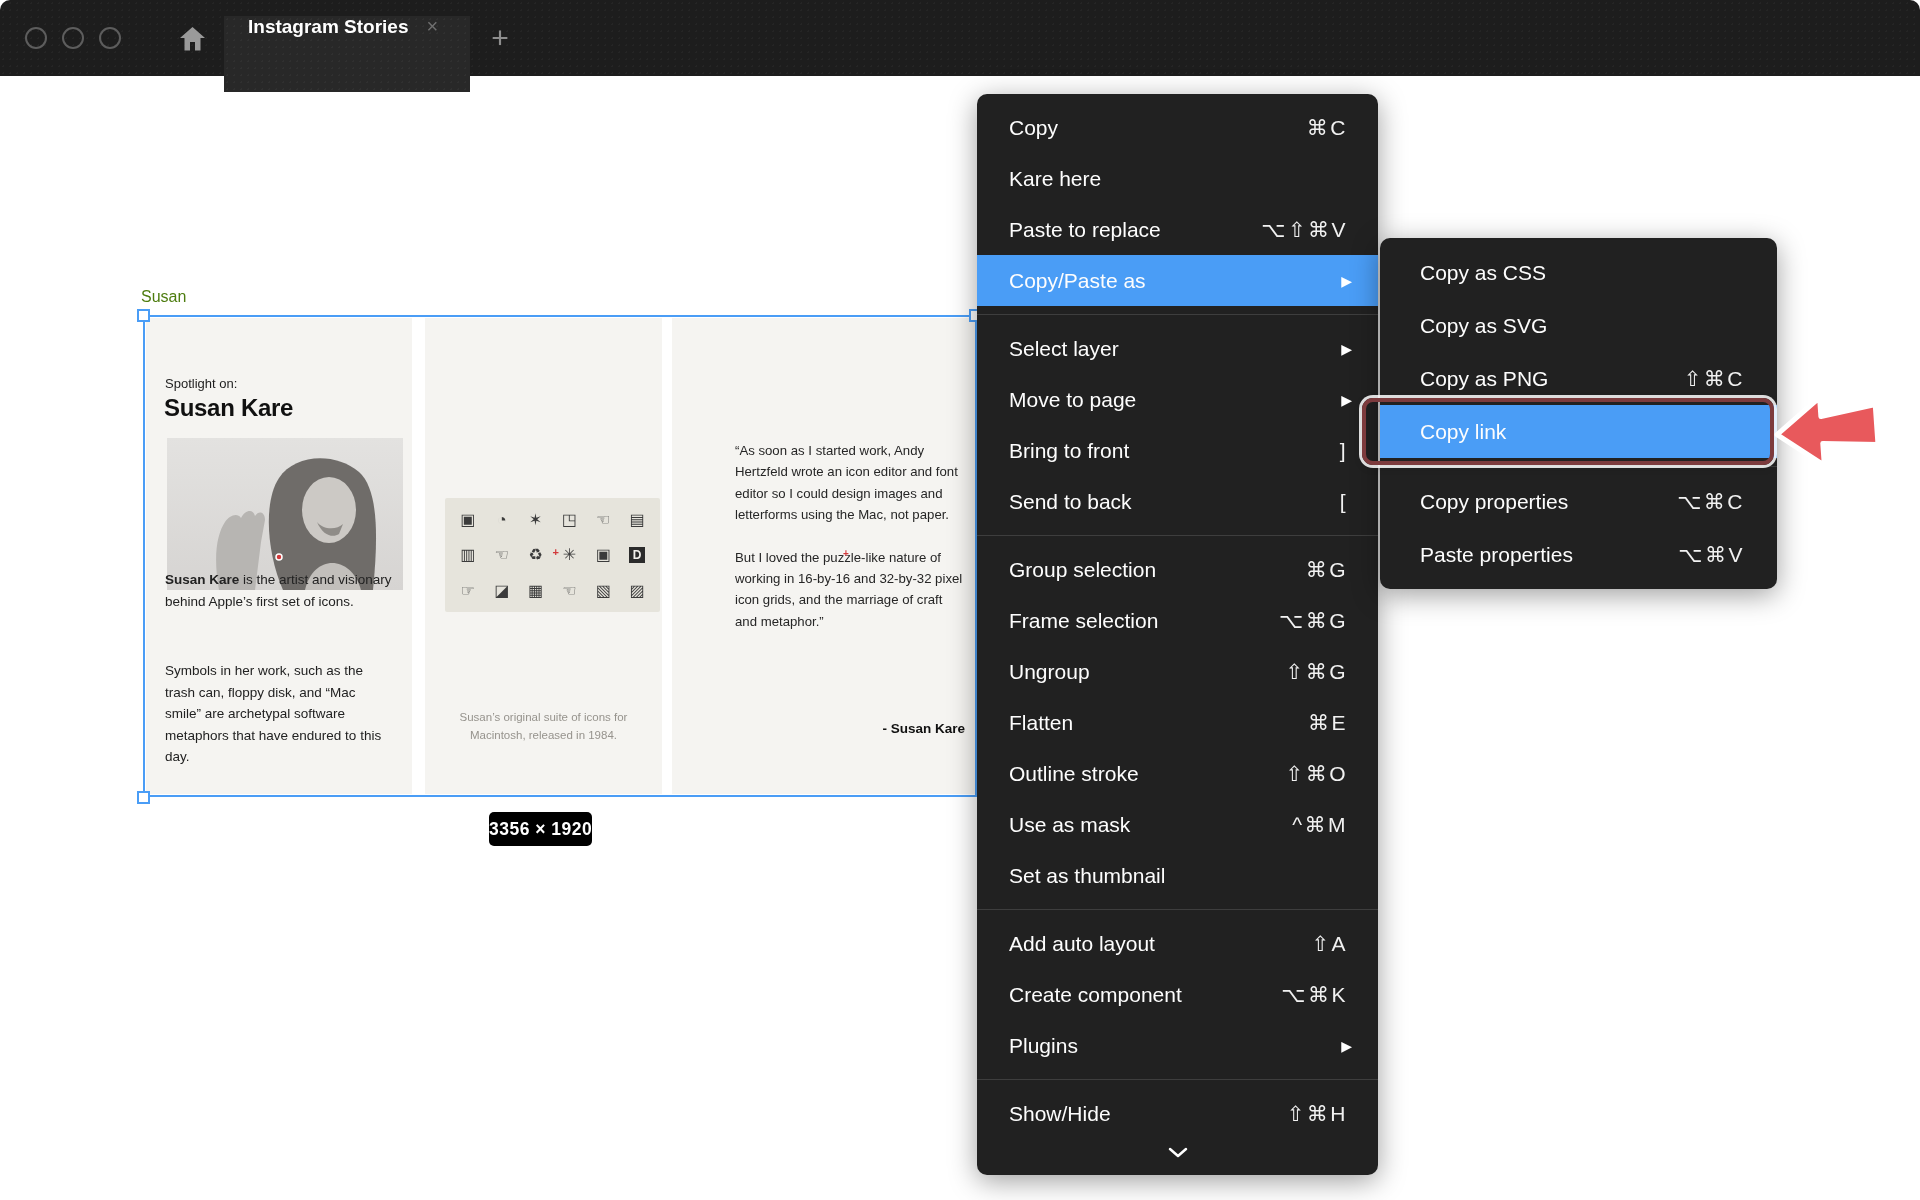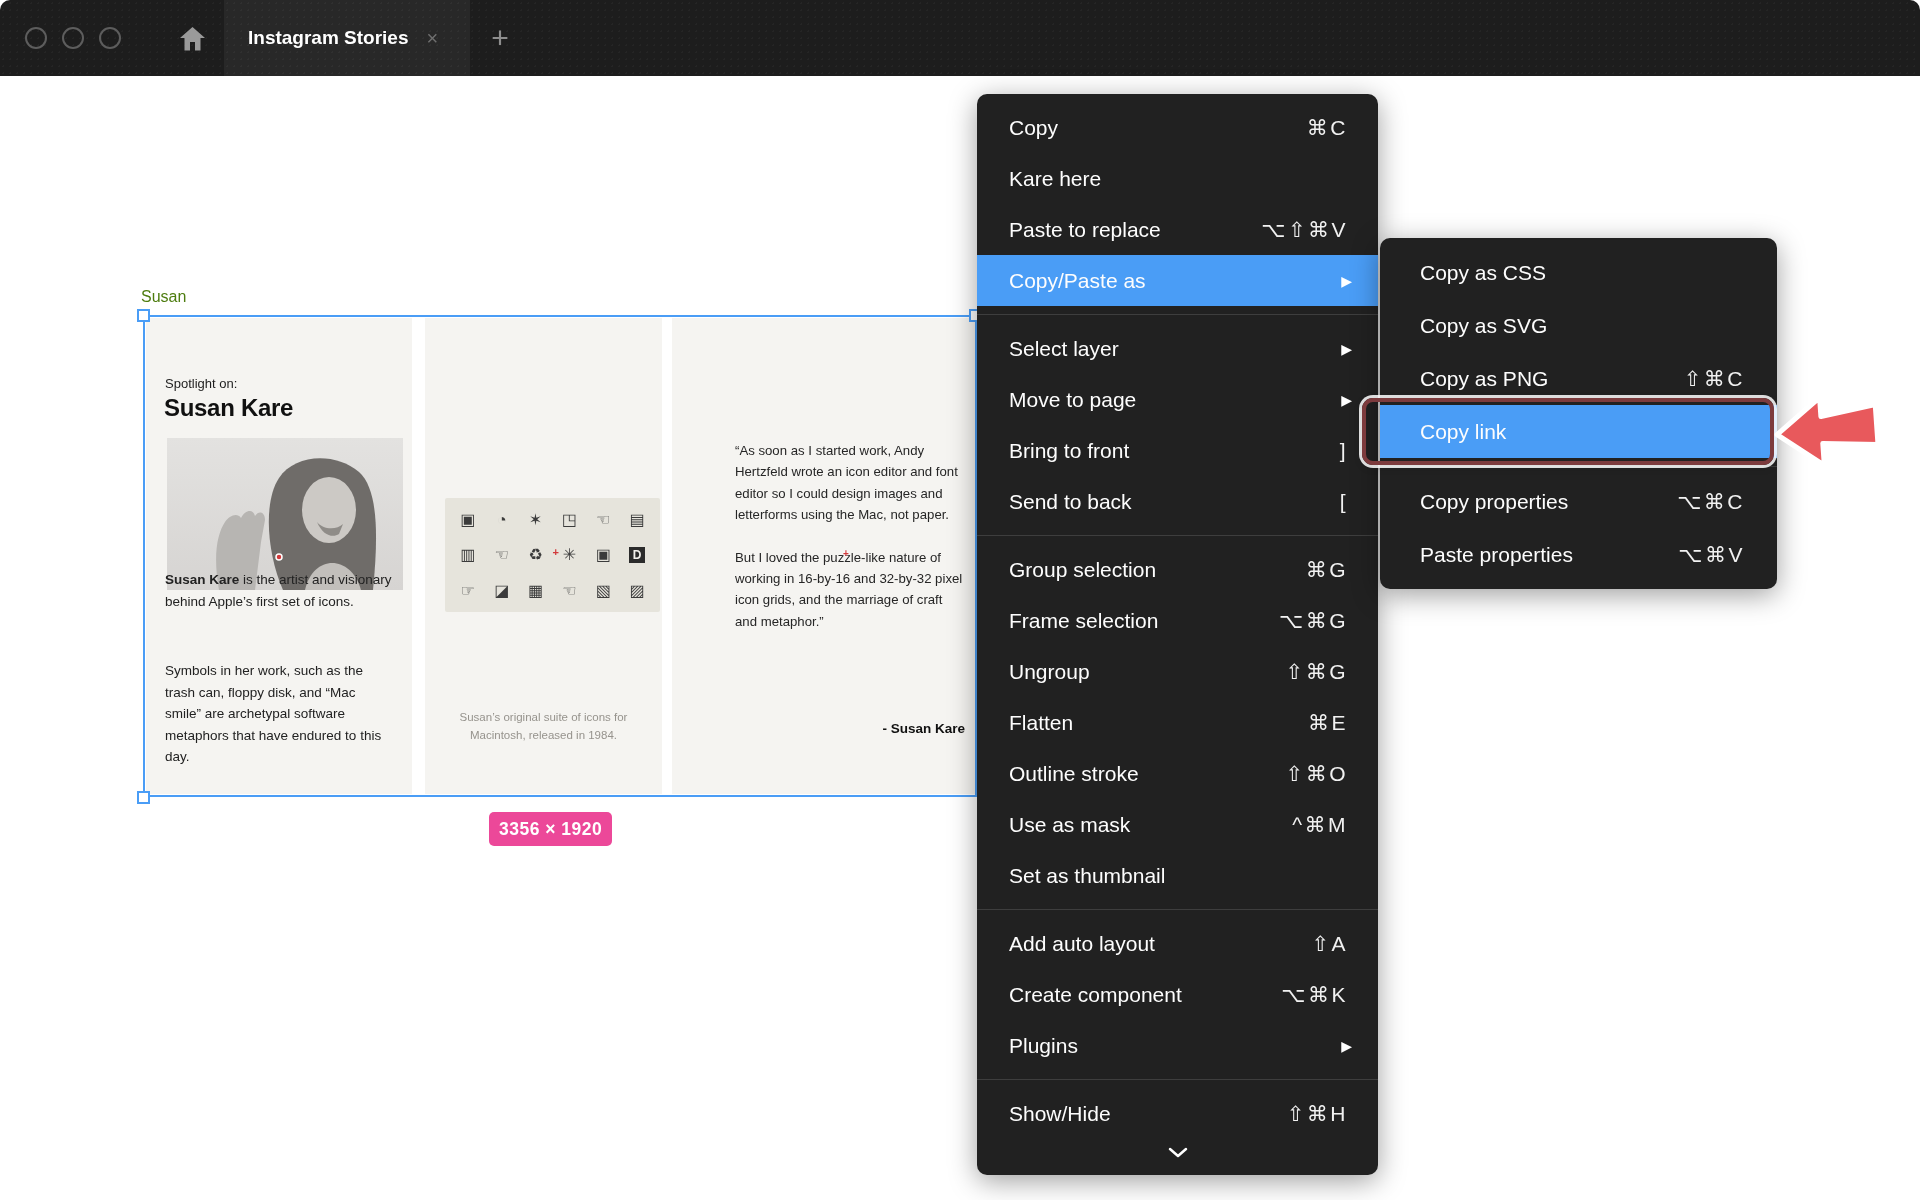--- a/index.html
+++ b/index.html
@@ -9,22 +9,22 @@
   
   .topbar{position:absolute;left:0;top:0;width:1920px;height:76px;background:#1d1d1d;
           border-radius:10px 10px 0 0;
           background-image:radial-gradient(rgba(255,255,255,.035) 1px,transparent 1px);
           background-size:7px 7px;}
   .traffic{position:absolute;top:27px;width:22px;height:22px;border:2px solid #5d5d5d;
            border-radius:50%;box-sizing:border-box;}
   .t1{left:25px}.t2{left:62px}.t3{left:99px}
   .home-btn{position:absolute;left:160px;top:0;width:64px;height:76px;display:flex;
             align-items:center;justify-content:center;}
-  .tab{position:absolute;left:224px;top:0;width:246px;height:76px;background:#282828;
-       display:flex;align-items:center;
+  .tab{position:absolute;left:224px;top:16px;width:246px;height:76px;background:#282828;
+       display:flex;
        background-image:radial-gradient(rgba(255,255,255,.04) 1px,transparent 1px);
        background-size:7px 7px;}
   .tab-title{margin-left:24px;font-size:19px;font-weight:700;color:#ffffff;white-space:nowrap;}
   .tab-close{margin-left:18px;font-size:20px;color:#6f6f6f;line-height:1;cursor:default;}
   .newtab{position:absolute;left:478px;top:0;width:44px;height:76px;display:flex;
           align-items:center;justify-content:center;font-size:30px;font-weight:300;color:#8d8d8d;}
 
   
   .frame-label{position:absolute;left:141px;top:288px;font-size:16px;color:#4d7c0f;}
   .frame{position:absolute;left:143px;top:315px;width:834px;height:482px;
@@ -57,21 +57,21 @@
   
   .quote{position:absolute;left:735px;top:440px;width:233px;font-size:13.2px;line-height:1.62;color:#262626;}
   .quote p{margin:0 0 21px 0;}
   .attribution{position:absolute;left:735px;top:721px;width:230px;text-align:right;
                font-size:13.5px;font-weight:700;color:#111;}
   .red-pin{position:absolute;font-size:10px;font-weight:700;color:#d2393b;z-index:2;
            text-shadow:0 0 3px #fff,0 0 3px #fff;}
   .pin-quote{left:843px;top:548px}
 
   
-  .dim-badge{position:absolute;left:489px;top:812px;height:34px;padding:0 10px;background:#ec4899;
+  .dim-badge{position:absolute;left:489px;top:812px;height:34px;padding:0 0;background:#000000;
              border-radius:5px;color:#fff;font-size:17.5px;font-weight:700;line-height:34px;
              letter-spacing:.5px;}
 
   
   .menu{position:absolute;background:#212121;border-radius:10px;padding:8px 0;
         box-shadow:0 6px 28px rgba(0,0,0,.38),0 0 0 1px rgba(255,255,255,.05);z-index:10;}
   .ctx{left:977px;top:94px;width:401px;}
   .sub{left:1380px;top:238px;width:397px;z-index:11;}
   .menu-item{height:51px;display:flex;align-items:center;padding:0 30px 0 32px;
              font-size:21px;color:#fdfdfd;box-sizing:border-box;justify-content:center;}

